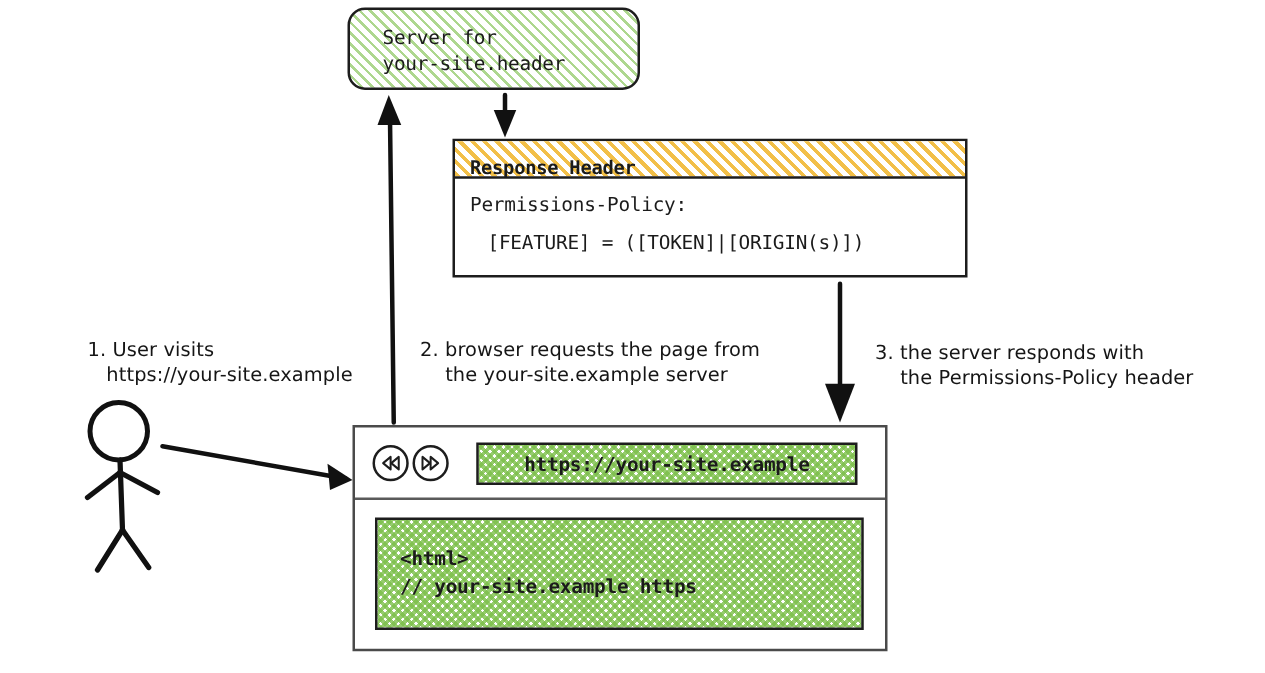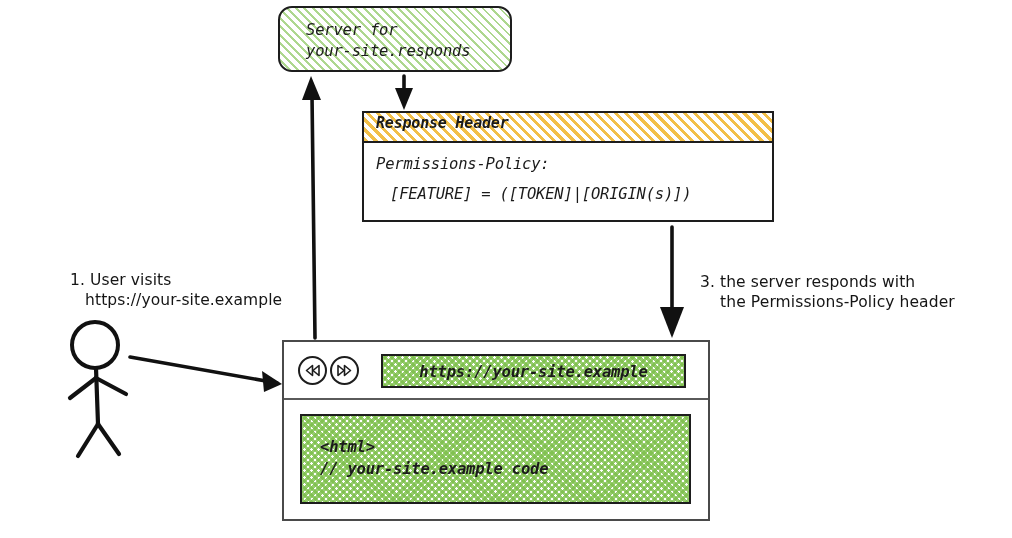--- a/index.html
+++ b/index.html
@@ -15,21 +15,20 @@
     overflow: hidden;
     font-family: "DejaVu Sans", sans-serif;
   }
 
   
   .abs { position: absolute; }
   .mono {
     font-family: "DejaVu Sans Mono", monospace;
     color: #1b1b1b;
     letter-spacing: -0.2px;
-    font-style: italic;
   }
   .hand {
     font-family: "DejaVu Sans", sans-serif;
     color: #151515;
     font-size: 15.5px;
     line-height: 20px;
     letter-spacing: 0.1px;
     margin-top: 12px;
   }
 
@@ -93,21 +92,21 @@
   }
   #response-title-band {
     position: absolute;
     left: 0; top: 0; right: 0;
     height: 30px;
     border-bottom: 2.5px solid #1d1d1d;
     box-sizing: border-box;
   }
   #response-title {
     position: absolute;
-    left: 12px; top: 1px;
+    left: 12px; top: 12px;
     font-size: 15px;
     font-weight: bold;
     white-space: pre;
   }
   #response-body {
     position: absolute;
     left: 0; top: 30px; right: 0; bottom: 0;
   }
   .resp-line {
     position: absolute;
@@ -196,21 +195,21 @@
     width: 1012px; height: 538px;
     pointer-events: none;
   }
 </style>
 </head>
 <body>
 
 <div id="canvas">
 
   <div id="server-box" class="abs hatch-green">
-    <div id="server-label" class="mono"><span>Server for</span><br><span>your-site.responds</span></div>
+    <div id="server-label" class="mono"><span>Server for</span><br><span>your-site.header</span></div>
   </div>
 
   <div id="response-box" class="abs">
     <div id="response-title-band" class="hatch-orange">
       <div id="response-title" class="mono">Response Header</div>
     </div>
     <div id="response-body">
       <div id="resp-line-1" class="resp-line mono">Permissions-Policy:</div>
       <div id="resp-line-2" class="resp-line mono">[FEATURE] = ([TOKEN]|[ORIGIN(s)])</div>
     </div>
@@ -239,27 +238,28 @@
       </div>
 
       <div id="url-bar" class="hatch-green-dense">
         <div id="url-text" class="mono">https://your-site.example</div>
       </div>
     </div>
 
     <div id="browser-viewport">
       <div id="code-block" class="hatch-green-dense">
         <div id="code-line-1" class="code-line mono">&lt;html&gt;</div>
-        <div id="code-line-2" class="code-line mono">// your-site.example code</div>
+        <div id="code-line-2" class="code-line mono">// your-site.example https</div>
       </div>
     </div>
   </div>
 
   <div id="caption-1" class="abs hand caption"><span>1. User visits</span><br><span>   https://your-site.example</span></div>
 
+  <div id="caption-2" class="abs hand caption"><span>2. browser requests the page from</span><br><span>    the your-site.example server</span></div>
 
   <div id="caption-3" class="abs hand caption"><span>3. the server responds with</span><br><span>    the Permissions-Policy header</span></div>
 
   <svg id="overlay" viewBox="0 0 1012 538">
 
     <g stroke="#111111" stroke-width="4.2" fill="none" stroke-linecap="round">
       <circle cx="95" cy="345" r="23" stroke-width="4"></circle>
       <line x1="96" y1="368" x2="98" y2="424"></line>
       <line x1="96" y1="378" x2="70" y2="398"></line>
       <line x1="96" y1="378" x2="126" y2="394"></line>

